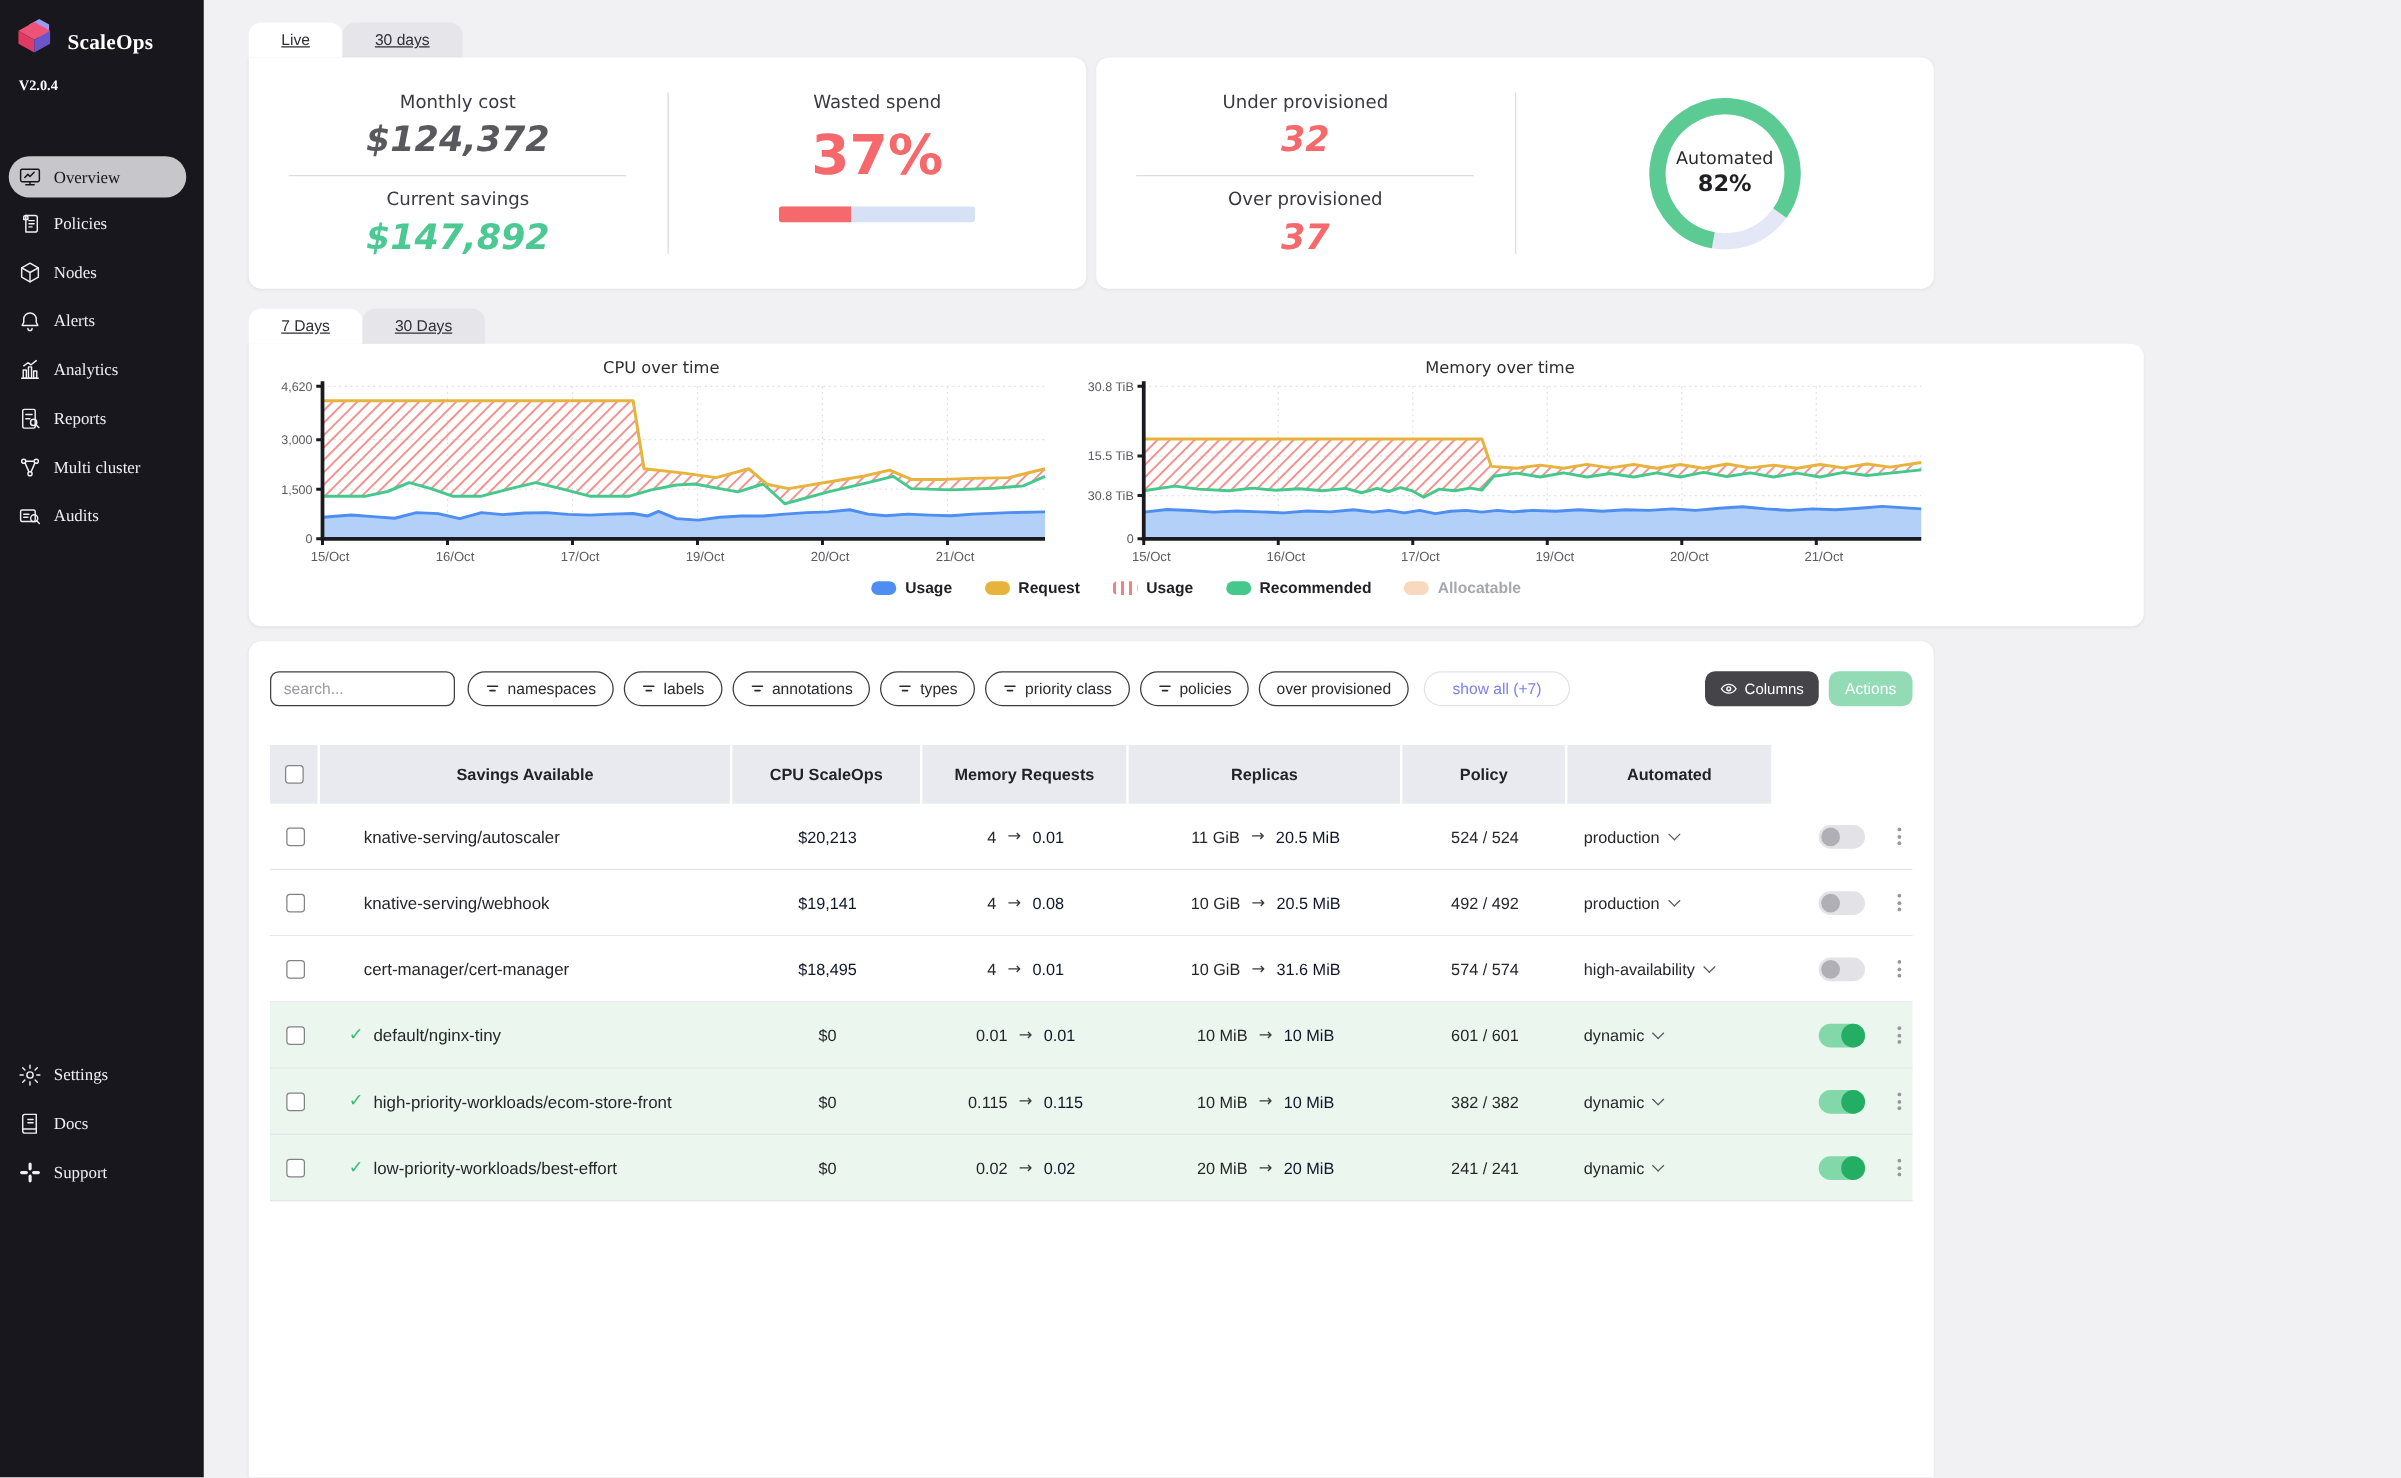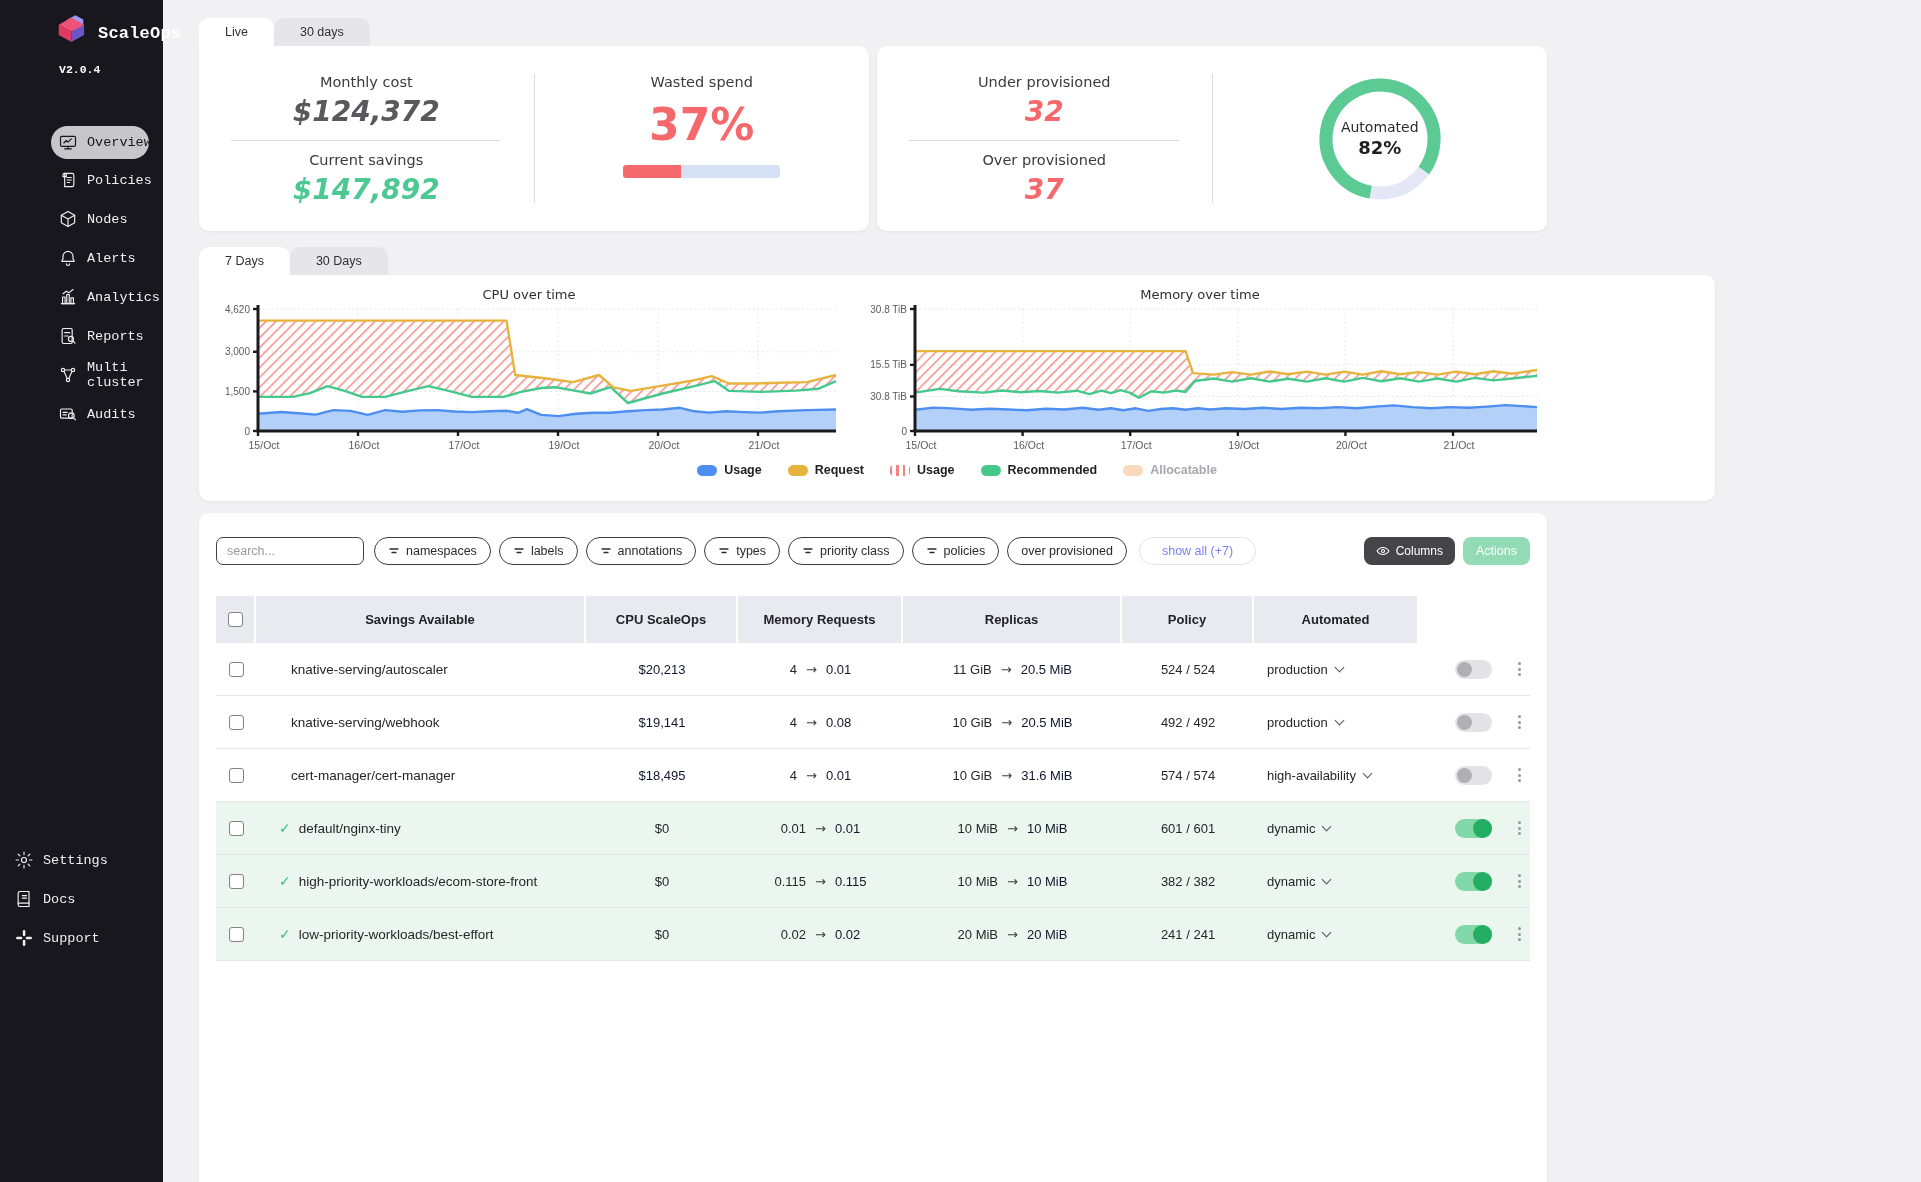--- a/index.html
+++ b/index.html
@@ -4,21 +4,21 @@
 <style>
   * { box-sizing:border-box; margin:0; padding:0; }
   html,body { width:1921px; height:1182px; }
   body { display:flex; background:#F1F1F4; overflow:hidden;
          font-family:"Liberation Sans","DejaVu Sans",sans-serif; color:#26262B; }
   button { border:none; background:none; font:inherit; cursor:pointer; }
   input { font:inherit; outline:none; }
 
   
   .sidebar { width:163px; min-width:163px; background:#18171D; color:#F2F2F4;
-             position:relative; font-family:Liberation Mono, monospace;padding-left:44px; }
+             position:relative; font-family:Liberation Serif, serif; }
   .logo-row { display:flex; align-items:center; gap:6px; padding:12px 6px 0 10px; }
   .logo-text { font-size:17px; font-weight:bold; letter-spacing:.2px; color:#FFF; }
   .version { font-size:11.5px; font-weight:bold; margin:8px 0 0 15px; color:#FFF; }
   .nav { display:flex; flex-direction:column; gap:3px; margin-top:50px; }
   .nav.footer { position:absolute; left:0; right:0; bottom:226px; margin-top:0; }
   .nav-item { display:flex; align-items:center; gap:9px; height:36px;
               padding-left:14px; font-size:13.5px; color:#EFEFF2; cursor:pointer; }
   .nav-item.active { background:#C7C7CB; color:#161519; border-radius:18px;
               margin:0 14px 0 7px; padding-left:7px; height:33px; }
   .nav-icon { width:20px; height:20px; display:inline-flex; flex:none; }
@@ -26,21 +26,21 @@
 
   
   .main { flex:1; padding:18px 0 0 36px; }
   .content { width:1348px; }
   .card { background:#FFF; border-radius:10px; box-shadow:0 1px 3px rgba(25,25,50,.06); }
 
   .tabs { display:flex; }
   .tabs.charts-tabs { margin-top:16px; }
   .tab { height:28px; display:flex; align-items:center; justify-content:center;
          font-size:12.5px; color:#2F2F35; border-radius:10px 10px 0 0;
-         padding:0 26px; background:#E5E5EA; }
+         padding:0 26px; background:#E5E5EA;text-decoration:underline; }
   .tab.active { background:#FFF; }
 
   
   .cards-row { display:flex; gap:8px; }
   .cards-row .card:first-child { border-top-left-radius:0; }
   .summary-card { width:670px; height:185px; display:flex;justify-content:center; }
   .metric-col { flex:1; padding-top:28px; display:flex; flex-direction:column; align-items:center; }
   .metric-label { font-size:14.5px; color:#3A3A40; font-family:"DejaVu Sans",sans-serif; }
   .metric-value { font-size:28px; font-weight:600; color:#58585D; margin-top:5px;
                   font-family:"DejaVu Sans",sans-serif;font-style:italic; }

